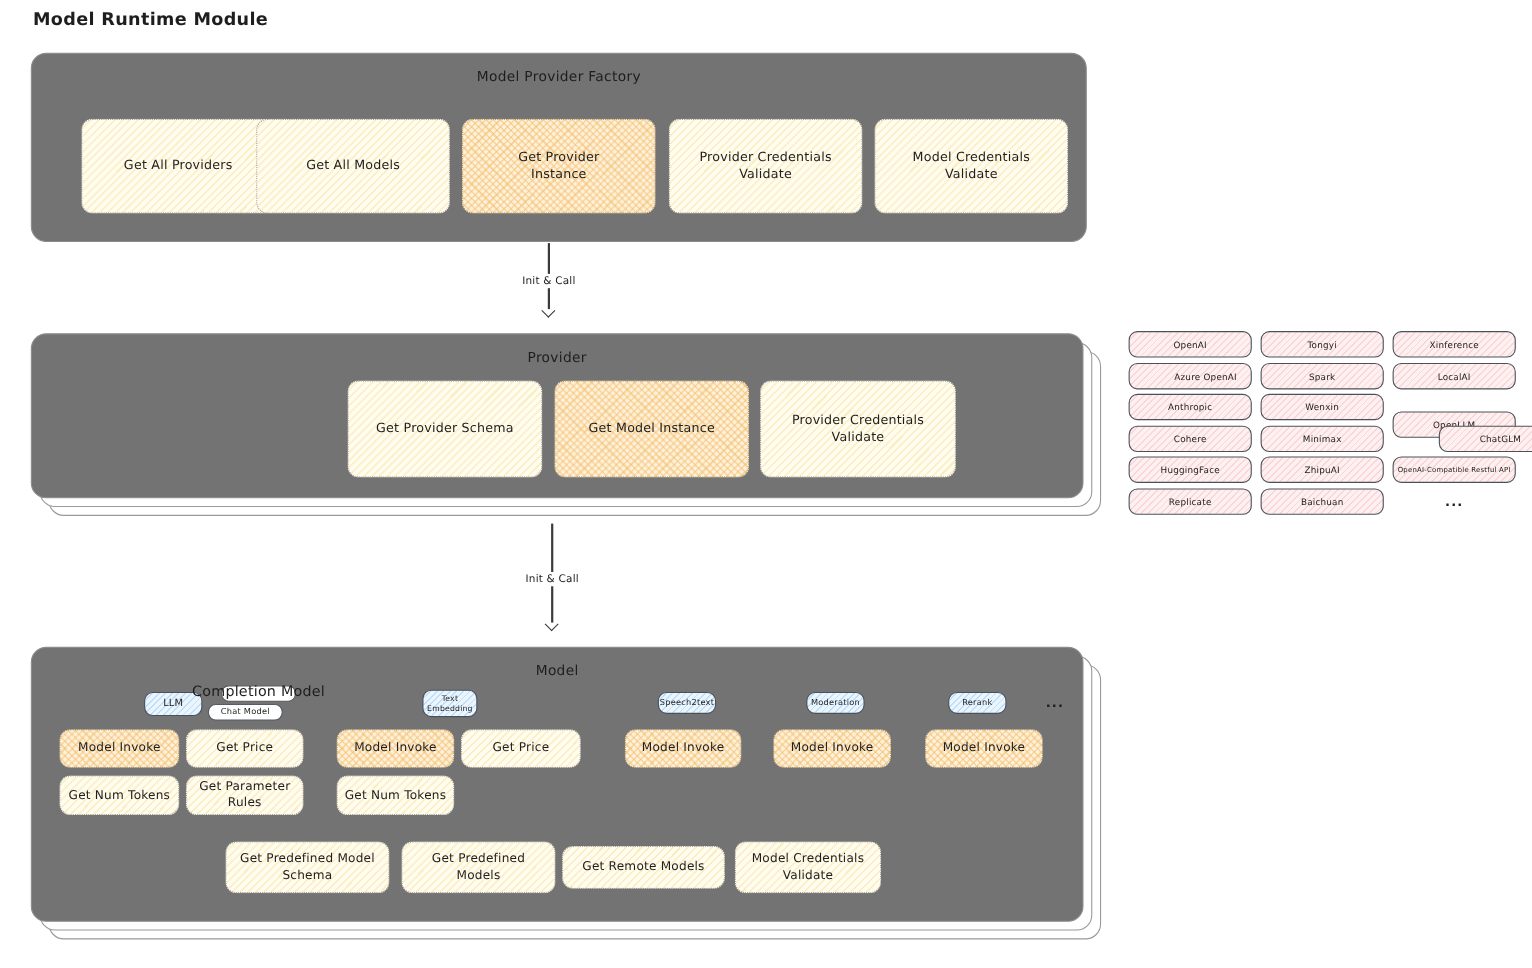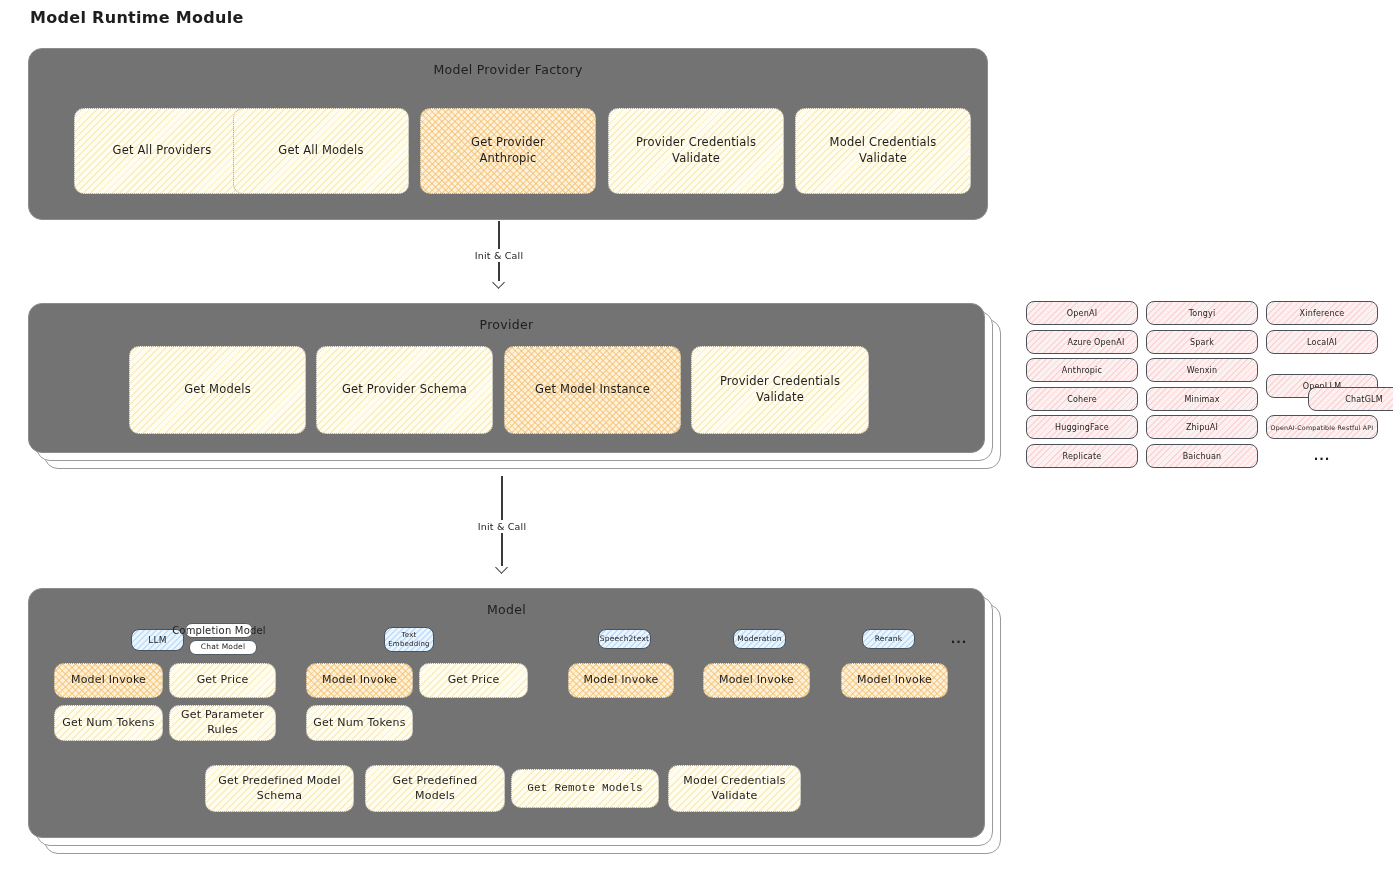--- a/index.html
+++ b/index.html
@@ -51,34 +51,33 @@
 </style>
 </head>
 <body>
 
 <div class="doc-title">Model Runtime Module</div>
 
 <div class="panel" style="left:28px; top:48px; width:960px; height:172px;">
   <div class="panel-title">Model Provider Factory</div>
   <div class="node yellow" style="left:17px;  top:59px; width:176px; height:86px;margin-left:28px;">Get All Providers</div>
   <div class="node yellow" style="left:204px; top:59px; width:176px; height:86px;">Get All Models</div>
-  <div class="node orange pad-lg" style="left:391px; top:59px; width:176px; height:86px;">Get Provider Anthropic</div>
+  <div class="node orange pad-lg" style="left:391px; top:59px; width:176px; height:86px;">Get Provider Instance</div>
   <div class="node yellow pad-md" style="left:579px; top:59px; width:176px; height:86px;">Provider Credentials Validate</div>
   <div class="node yellow pad-md" style="left:766px; top:59px; width:176px; height:86px;">Model Credentials Validate</div>
 </div>
 
 <div class="aline" style="left:498px; top:221px; height:60px;"></div>
 <div class="ahead" style="left:494px; top:278px;"></div>
 <div class="albl" style="left:499px; top:249px;">Init &amp; Call</div>
 
 <div class="stack" style="left:44px; top:319px; width:957px; height:150px;"></div>
 <div class="stack" style="left:36px; top:311px; width:957px; height:150px;"></div>
 <div class="panel" style="left:28px; top:303px; width:957px; height:150px;">
   <div class="panel-title">Provider</div>
-  <div class="node yellow" style="left:100px; top:42px; width:177px; height:88px;">Get Models</div>
   <div class="node yellow" style="left:287px; top:42px; width:177px; height:88px;">Get Provider Schema</div>
   <div class="node orange" style="left:475px; top:42px; width:177px; height:88px;">Get Model Instance</div>
   <div class="node yellow pad-md" style="left:662px; top:42px; width:178px; height:88px;">Provider Credentials Validate</div>
 </div>
 
 <div class="pink" style="left:1026px; top:301px;">OpenAI</div>
 <div class="pink" style="left:1026px; top:330px;padding-left:28px;">Azure OpenAI</div>
 <div class="pink" style="left:1026px; top:358px;">Anthropic</div>
 <div class="pink" style="left:1026px; top:387px;">Cohere</div>
 <div class="pink" style="left:1026px; top:415px;">HuggingFace</div>
@@ -101,21 +100,21 @@
 <div class="aline" style="left:501px; top:476px; height:90px;"></div>
 <div class="ahead" style="left:497px; top:563px;"></div>
 <div class="albl" style="left:502px; top:520px;">Init &amp; Call</div>
 
 <div class="stack" style="left:44px; top:604px; width:957px; height:250px;"></div>
 <div class="stack" style="left:36px; top:596px; width:957px; height:250px;"></div>
 <div class="panel" style="left:28px; top:588px; width:957px; height:250px;">
   <div class="panel-title">Model</div>
 
   <div class="tab blue" style="left:102px; top:40px; width:53px; height:22px; font-size:9px;">LLM</div>
-  <div class="tab white-tab" style="left:156px; top:34px; width:68px; height:15px; font-size:10px;">Completion Model</div>
+  <div class="tab white-tab" style="left:172px; top:34px; width:68px; height:15px; font-size:13px;">Completion Model</div>
   <div class="tab white-tab" style="left:160px; top:51px; width:68px; height:15px; font-size:7.5px;">Chat Model</div>
   <div class="tab blue" style="left:355px; top:38px; width:50px; height:25px; font-size:7px; padding:0 6px;">Text Embedding</div>
   <div class="tab blue" style="left:569px; top:40px; width:53px; height:20px; font-size:7.5px;">Speech2text</div>
   <div class="tab blue" style="left:704px; top:40px; width:53px; height:20px; font-size:7.5px;">Moderation</div>
   <div class="tab blue" style="left:833px; top:40px; width:53px; height:20px; font-size:7.5px;text-align:center;">Rerank</div>
   <div class="ellipsis" style="left:915px; top:40px; width:30px; height:20px;">...</div>
 
   <div class="node orange mfeat" style="left:25px;  top:74px; width:109px; height:35px;">Model Invoke</div>
   <div class="node yellow mfeat" style="left:140px; top:74px; width:107px; height:35px;">Get Price</div>
   <div class="node orange mfeat" style="left:277px; top:74px; width:107px; height:35px;">Model Invoke</div>
@@ -123,15 +122,15 @@
   <div class="node orange mfeat" style="left:539px; top:74px; width:106px; height:35px;">Model Invoke</div>
   <div class="node orange mfeat" style="left:674px; top:74px; width:107px; height:35px;">Model Invoke</div>
   <div class="node orange mfeat" style="left:812px; top:74px; width:107px; height:35px;">Model Invoke</div>
 
   <div class="node yellow mfeat" style="left:25px;  top:116px; width:109px; height:36px;">Get Num Tokens</div>
   <div class="node yellow mfeat pad-sm" style="left:140px; top:116px; width:107px; height:36px;">Get Parameter Rules</div>
   <div class="node yellow mfeat" style="left:277px; top:116px; width:107px; height:36px;">Get Num Tokens</div>
 
   <div class="node yellow mfeat pad-sm" style="left:176px; top:176px; width:149px; height:47px;">Get Predefined Model Schema</div>
   <div class="node yellow mfeat pad-md" style="left:336px; top:176px; width:140px; height:47px;">Get Predefined Models</div>
-  <div class="node yellow mfeat" style="left:482px; top:180px; width:148px; height:39px;font-family:Liberation Mono, monospace;">Get Remote Models</div>
+  <div class="node yellow mfeat" style="left:482px; top:180px; width:148px; height:39px;">Get Remote Models</div>
   <div class="node yellow mfeat pad-sm" style="left:639px; top:176px; width:133px; height:47px;">Model Credentials Validate</div>
 </div>
 
 </body></html>

